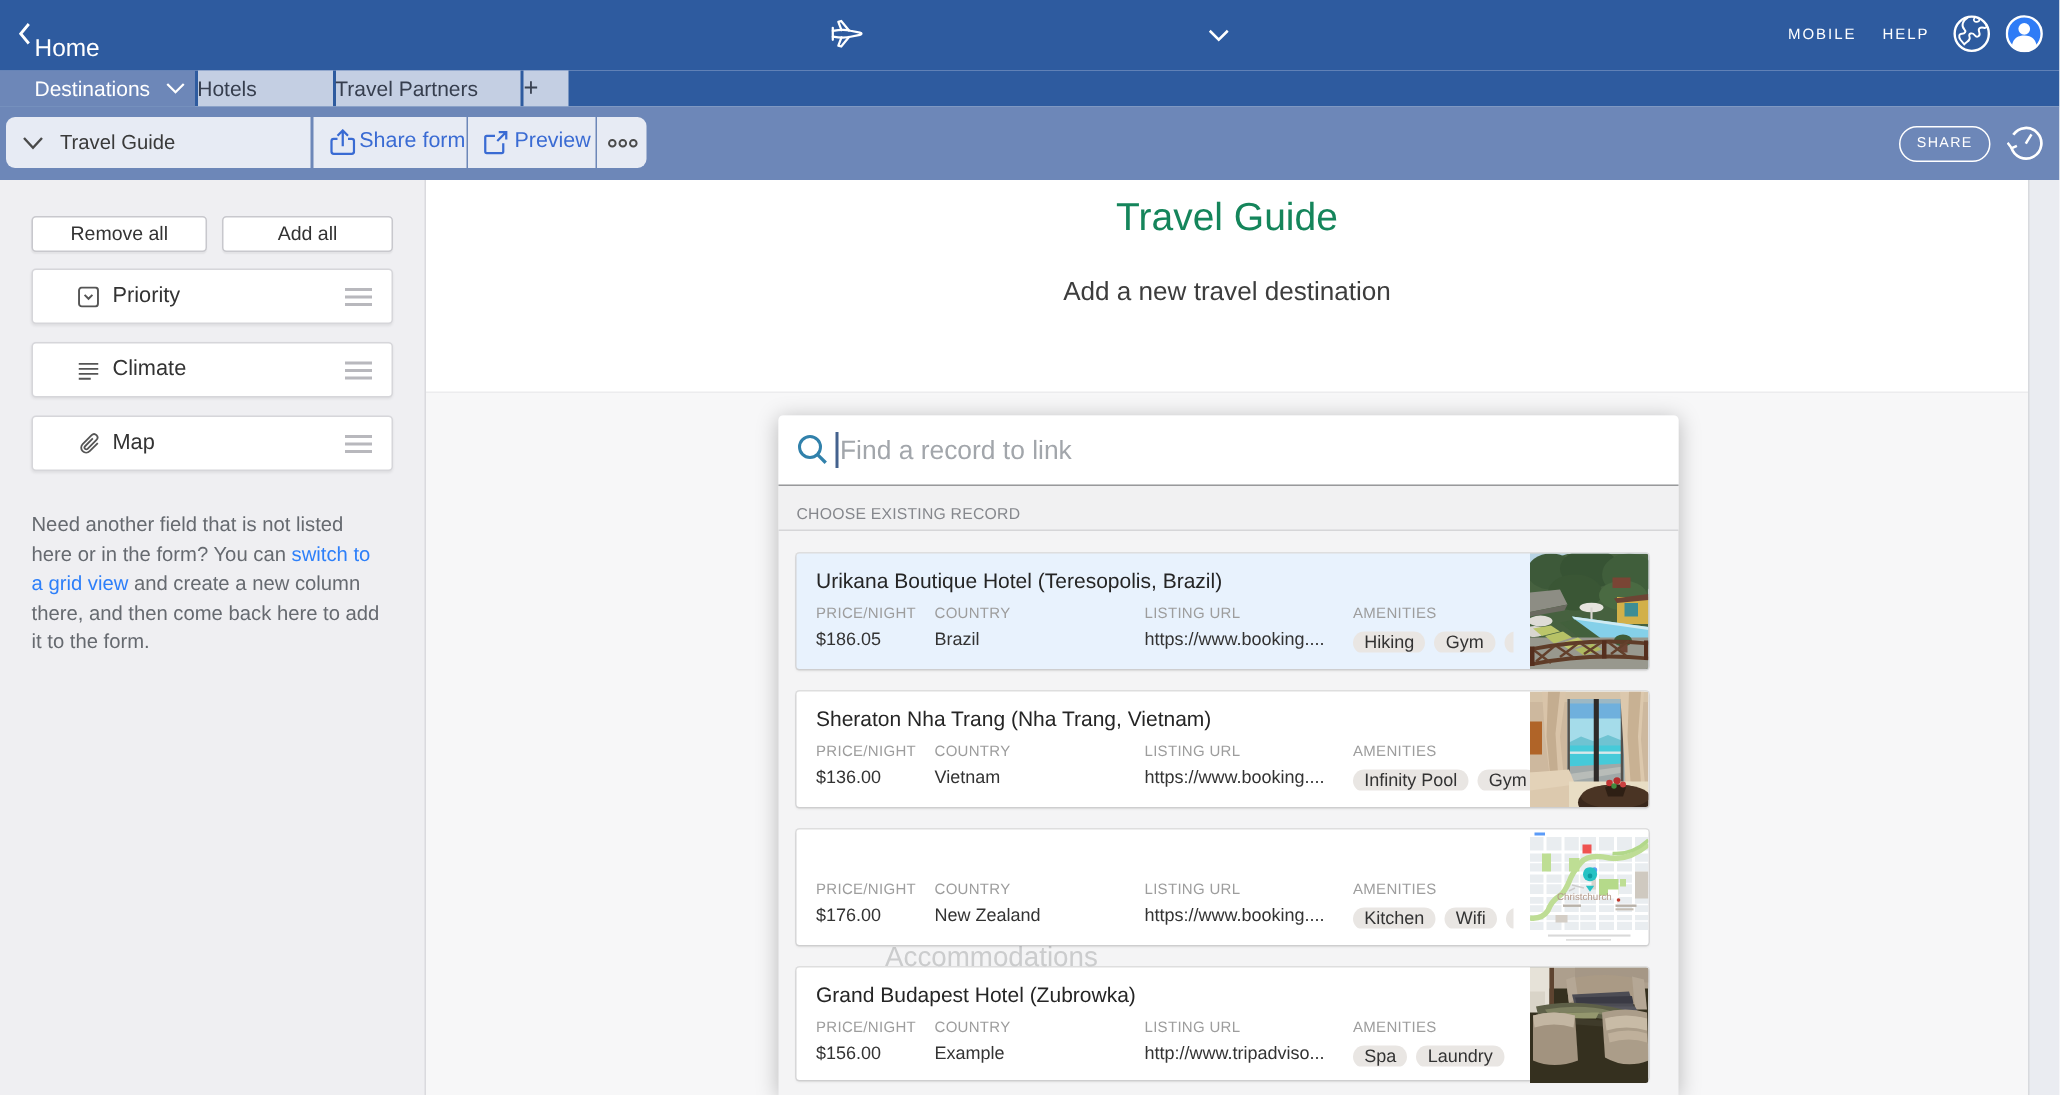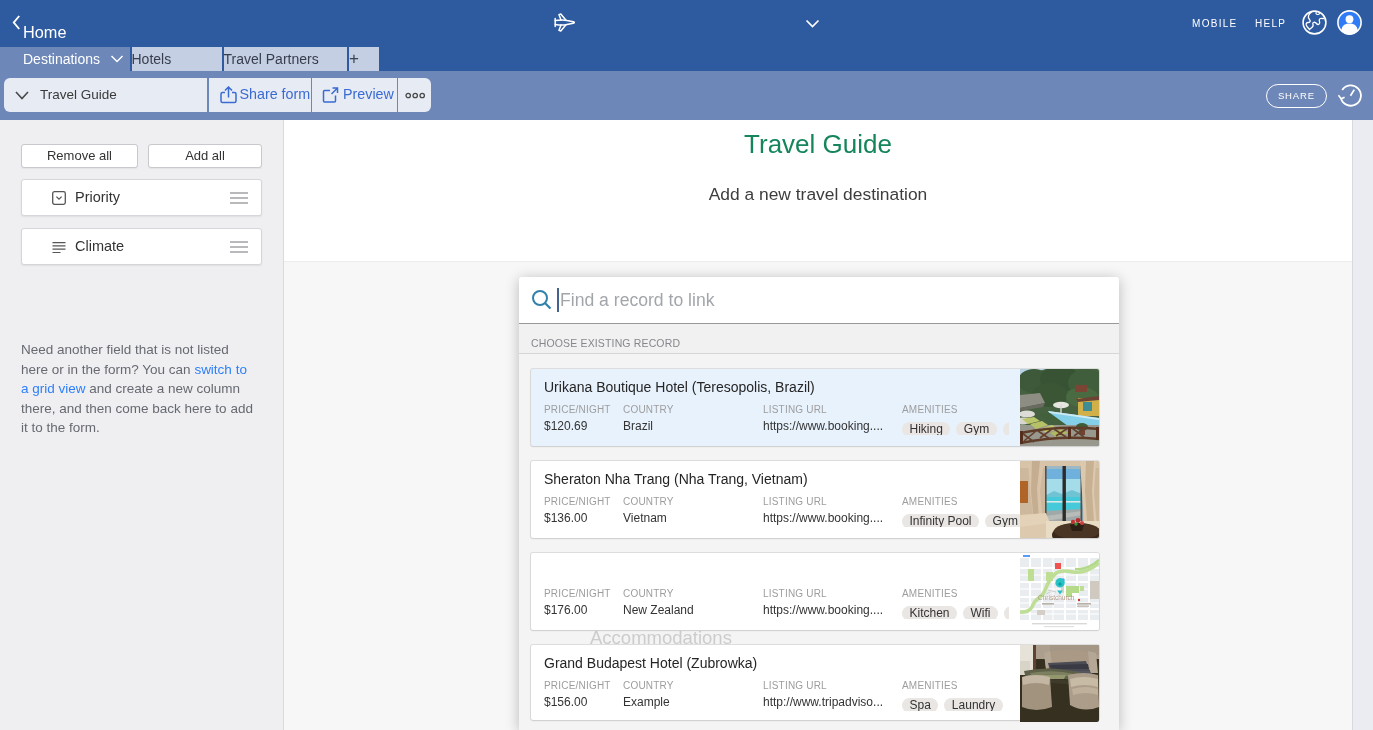--- a/index.html
+++ b/index.html
@@ -177,20 +177,31 @@
           <path d="M0.5 1.6 H13.5 M0.5 4.9 H13.5 M0.5 8.2 H13.5 M0.5 11.5 H8.5"></path>
         </g>
       </svg>
       <div class="lbl">Climate</div>
       <div class="handle">
           <div></div>
           <div></div>
           <div></div>
         </div>
     </div>
+    <div class="fcard" style="top:157px;">
+      <svg class="fic" width="16" height="16" viewBox="0 0 16 16" style="left:30px;top:10px">
+        <path d="M13.2 7.4 L7.8 12.8 C6.5 14.1 4.4 14.1 3.1 12.8 C1.8 11.5 1.8 9.4 3.1 8.1 L9.1 2.1 C10 1.2 11.4 1.2 12.3 2.1 C13.2 3 13.2 4.4 12.3 5.3 L6.4 11.2 C5.9 11.7 5.2 11.7 4.7 11.2 C4.2 10.7 4.2 10 4.7 9.5 L9.9 4.3" stroke="#555" stroke-width="1.2" fill="none"></path>
+      </svg>
+      <div class="lbl">Map</div>
+      <div class="handle">
+          <div></div>
+          <div></div>
+          <div></div>
+        </div>
+    </div>
 
     <div id="sidehelp">Need another field that is not listed<br>here or in the form? You can <a>switch to</a><br><a>a grid view</a> and create a new column<br>there, and then come back here to add<br>it to the form.</div>
   </div>
 
   <div id="main">
     <div id="formhead"></div>
     <div id="ftitle">Travel Guide</div>
     <div id="fdesc">Add a new travel destination</div>
   </div>
   <div id="scrolltrack"></div>
@@ -208,21 +219,21 @@
         <span>CHOOSE EXISTING RECORD</span>
       </div>
     <div id="ghost2" style="position:absolute;left:71px;top:350px;font-size:18.5px;color:#cbcccd;z-index:1;">Accommodations</div>
 
     <div class="rcard sel" style="top:92px;">
       <div class="rtitle">Urikana Boutique Hotel (Teresopolis, Brazil)</div>
       <div class="rlab c1">PRICE/NIGHT</div>
         <div class="rlab c2">COUNTRY</div>
         <div class="rlab c3">LISTING URL</div>
         <div class="rlab c4">AMENITIES</div>
-      <div class="rval c1">$120.69</div>
+      <div class="rval c1">$186.05</div>
         <div class="rval c2">Brazil</div>
         <div class="rval c3">https://www.booking....</div>
       <div class="pillrow"><span class="pill">Hiking</span><span class="pill">Gym</span><span class="pill">Spa</span></div>
       <div class="rimg"><svg width="79" height="77" viewBox="0 0 79 77">
         <rect width="79" height="77" fill="#46613f"></rect>
         <polygon points="0,0 26,0 0,8" fill="#b8d4e4"></polygon>
         <ellipse cx="14" cy="12" rx="16" ry="12" fill="#3d5939"></ellipse>
         <ellipse cx="40" cy="10" rx="20" ry="13" fill="#375334"></ellipse>
         <ellipse cx="66" cy="14" rx="18" ry="14" fill="#405e3b"></ellipse>
         <ellipse cx="30" cy="26" rx="18" ry="12" fill="#3a5635"></ellipse>

